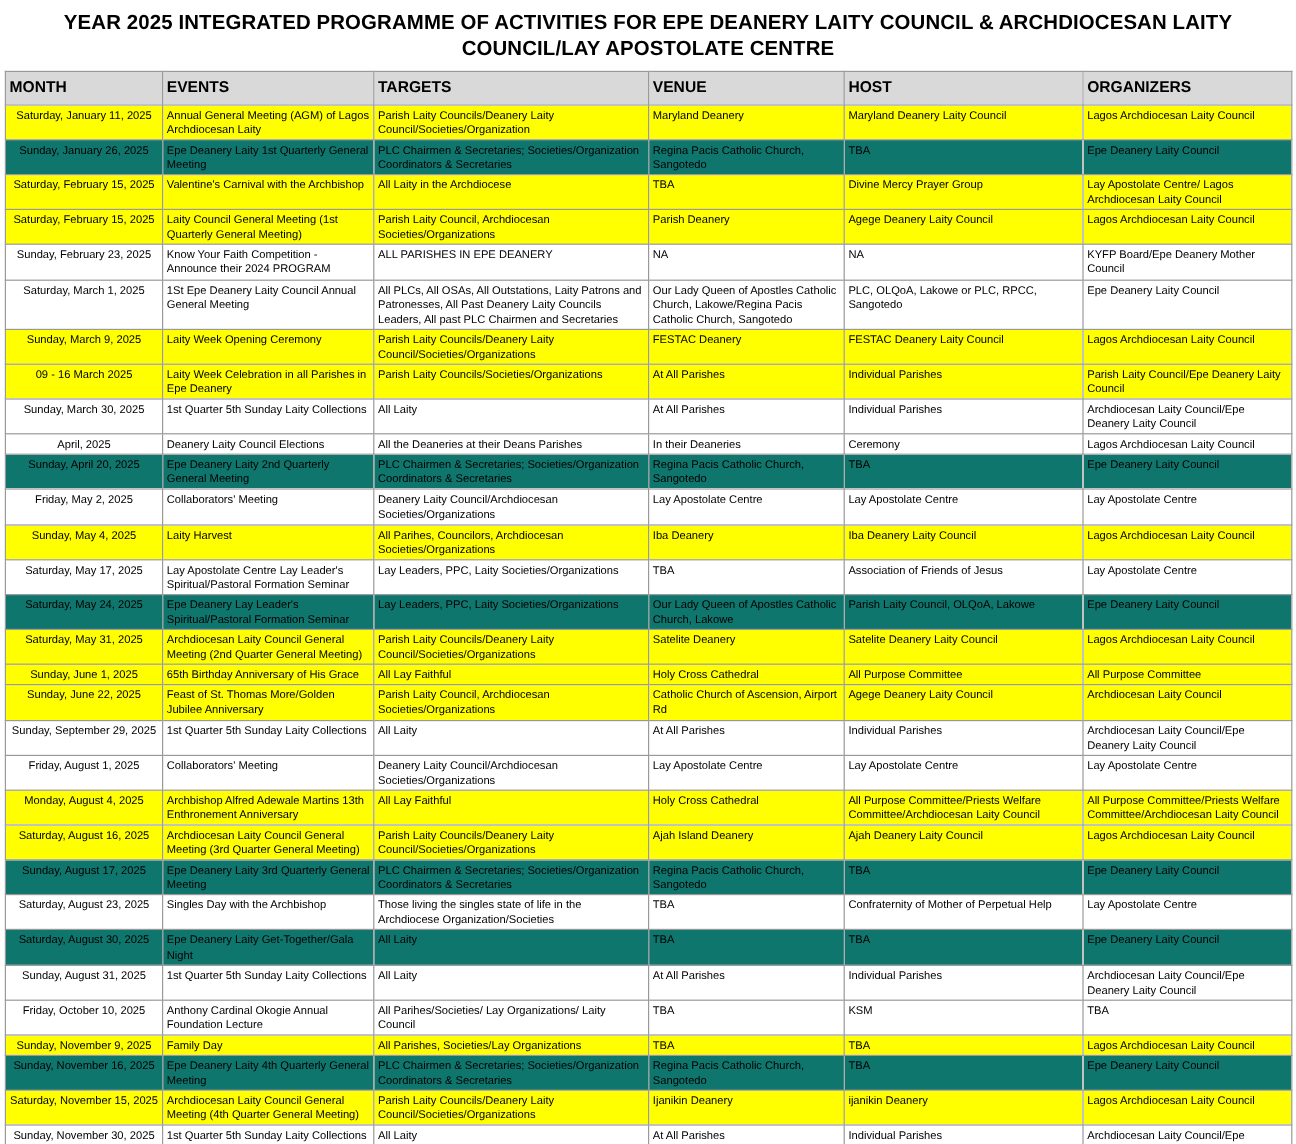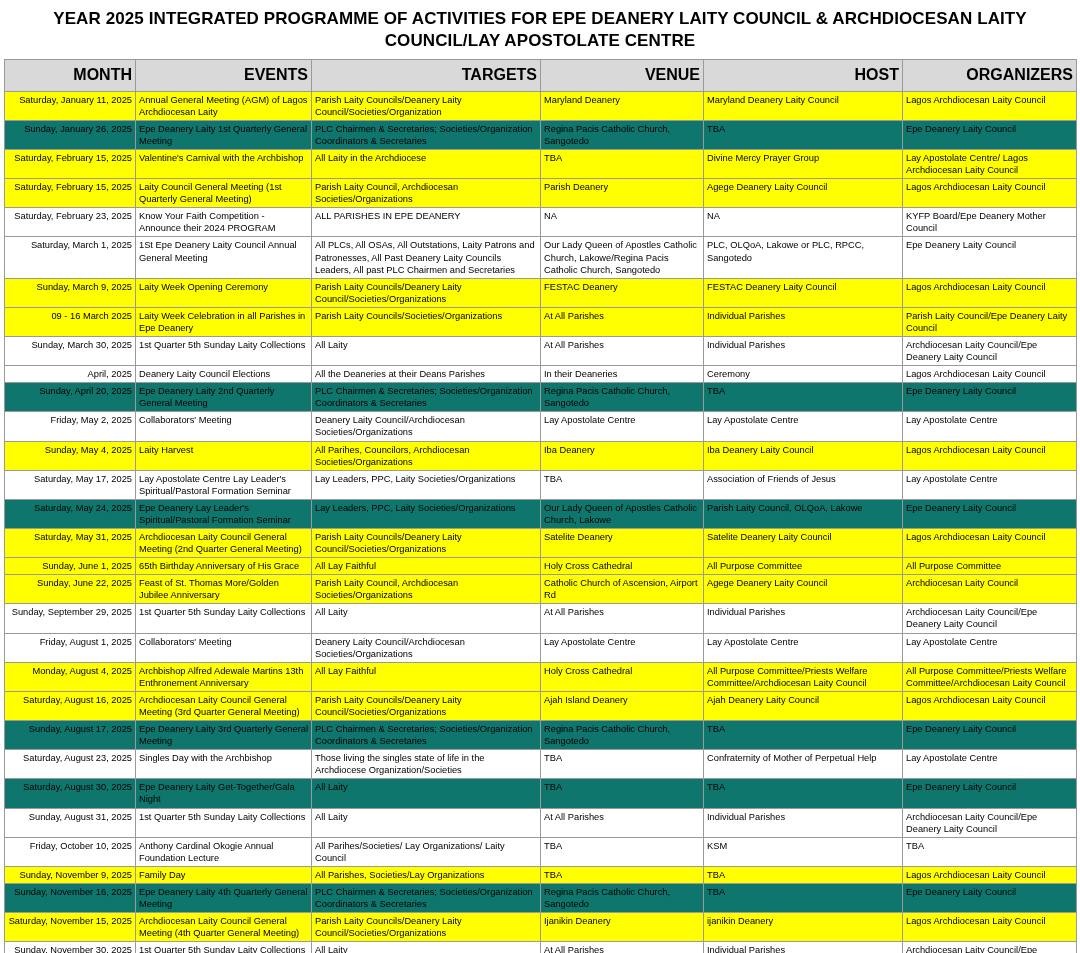--- a/index.html
+++ b/index.html
@@ -35,35 +35,35 @@
     border: 1px solid #9a9a9a;
     vertical-align: top;
     font-size: 9.3px;
     line-height: 1.30;
     padding: 2px 3px 2px 3px;
     overflow: hidden;
     word-wrap: break-word;
   }
   table.sched thead th {
     background: #d9d9d9;
-    text-align: right;
+    text-align: left;
     font-weight: bold;
-    font-size: 16px;
+    font-size: 13px;
     padding: 5px 3px;
     vertical-align: middle;
   }
   
   col.c-month { width: 131px; }
   col.c-events { width: 176px; }
   col.c-targets { width: 229px; }
   col.c-venue { width: 163px; }
   col.c-host { width: 199px; }
   col.c-org { width: 174px; }
 
-  td.month { text-align: right; white-space: pre-line; }
+  td.month { text-align: center; white-space: pre-line; }
   td.events, td.targets, td.venue, td.host, td.org { text-align: left; white-space: pre-line; }
 
   tr.y td { background: #ffff00; }
   tr.b td { background: #0f766e; }
   tr.w td { background: #ffffff; }
 </style>
 </head>
 <body>
 
 <div class="page">
@@ -116,21 +116,21 @@
         </tr>
         <tr class="y">
           <td class="month">Saturday, February 15, 2025</td>
           <td class="events">Laity Council General Meeting (1st Quarterly General Meeting)</td>
           <td class="targets">Parish Laity Council, Archdiocesan Societies/Organizations</td>
           <td class="venue">Parish Deanery</td>
           <td class="host">Agege Deanery Laity Council</td>
           <td class="org">Lagos Archdiocesan Laity Council</td>
         </tr>
         <tr class="w">
-          <td class="month">Saturday, February 23, 2025</td>
+          <td class="month">Sunday, February 23, 2025</td>
           <td class="events">Know Your Faith Competition - Announce their 2024  PROGRAM</td>
           <td class="targets">ALL PARISHES IN EPE DEANERY</td>
           <td class="venue">NA</td>
           <td class="host">NA</td>
           <td class="org">KYFP Board/Epe Deanery Mother Council</td>
         </tr>
         <tr class="w">
           <td class="month">Saturday, March 1, 2025</td>
           <td class="events">1St Epe Deanery Laity Council Annual General Meeting</td>
           <td class="targets">All PLCs, All OSAs, All Outstations, Laity Patrons and Patronesses, All Past Deanery Laity Councils Leaders, All past PLC Chairmen and Secretaries</td>

